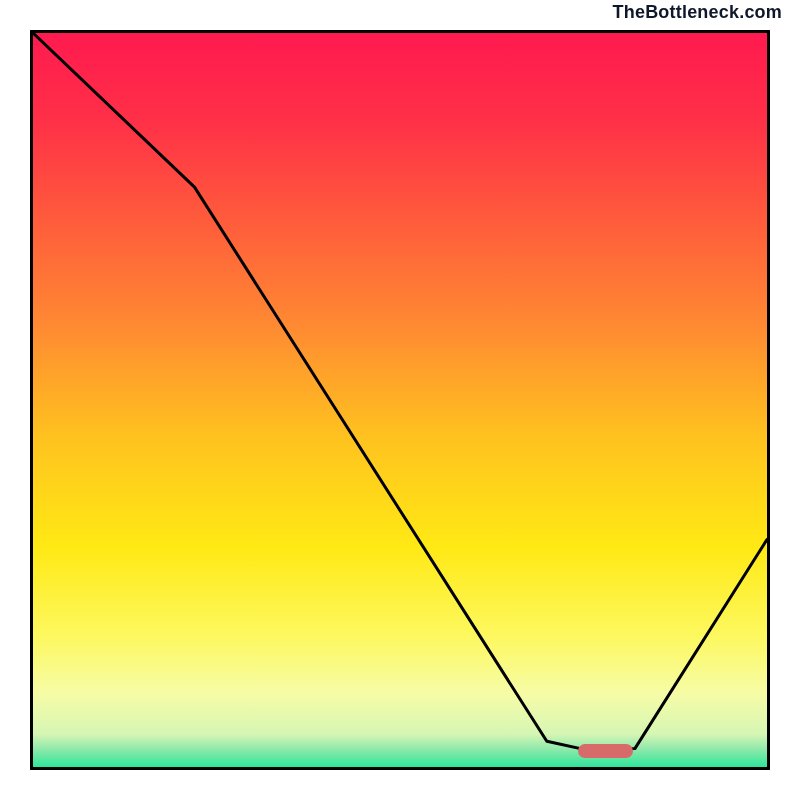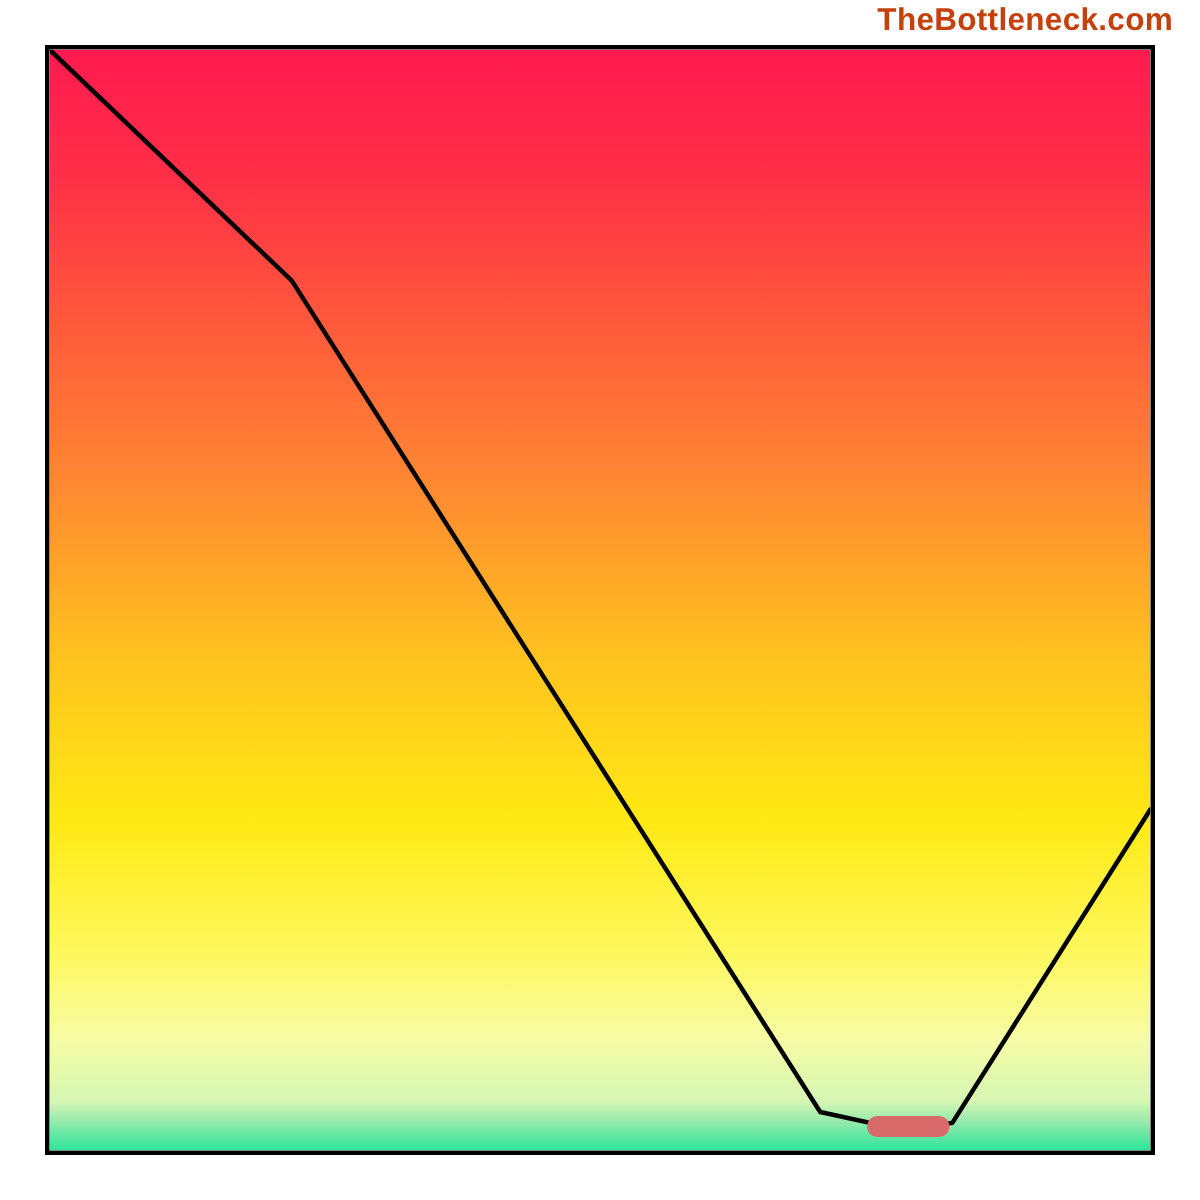--- a/index.html
+++ b/index.html
@@ -9,23 +9,23 @@
     width: 800px;
     height: 800px;
     overflow: hidden;
     position: relative;
     font-family: Arial, Helvetica, sans-serif;
   }
   .attribution {
     position: absolute;
     top: 2px;
     right: 18px;
-    font-size: 21px;
+    font-size: 18px;
     font-weight: 600;
-    color: #c2410c;
+    color: #0f172a;
     letter-spacing: 0.2px;
   }
   .plot-frame {
     position: absolute;
     top: 30px;
     left: 30px;
     width: 740px;
     height: 740px;
     box-sizing: border-box;
     border: 3px solid #000000;

